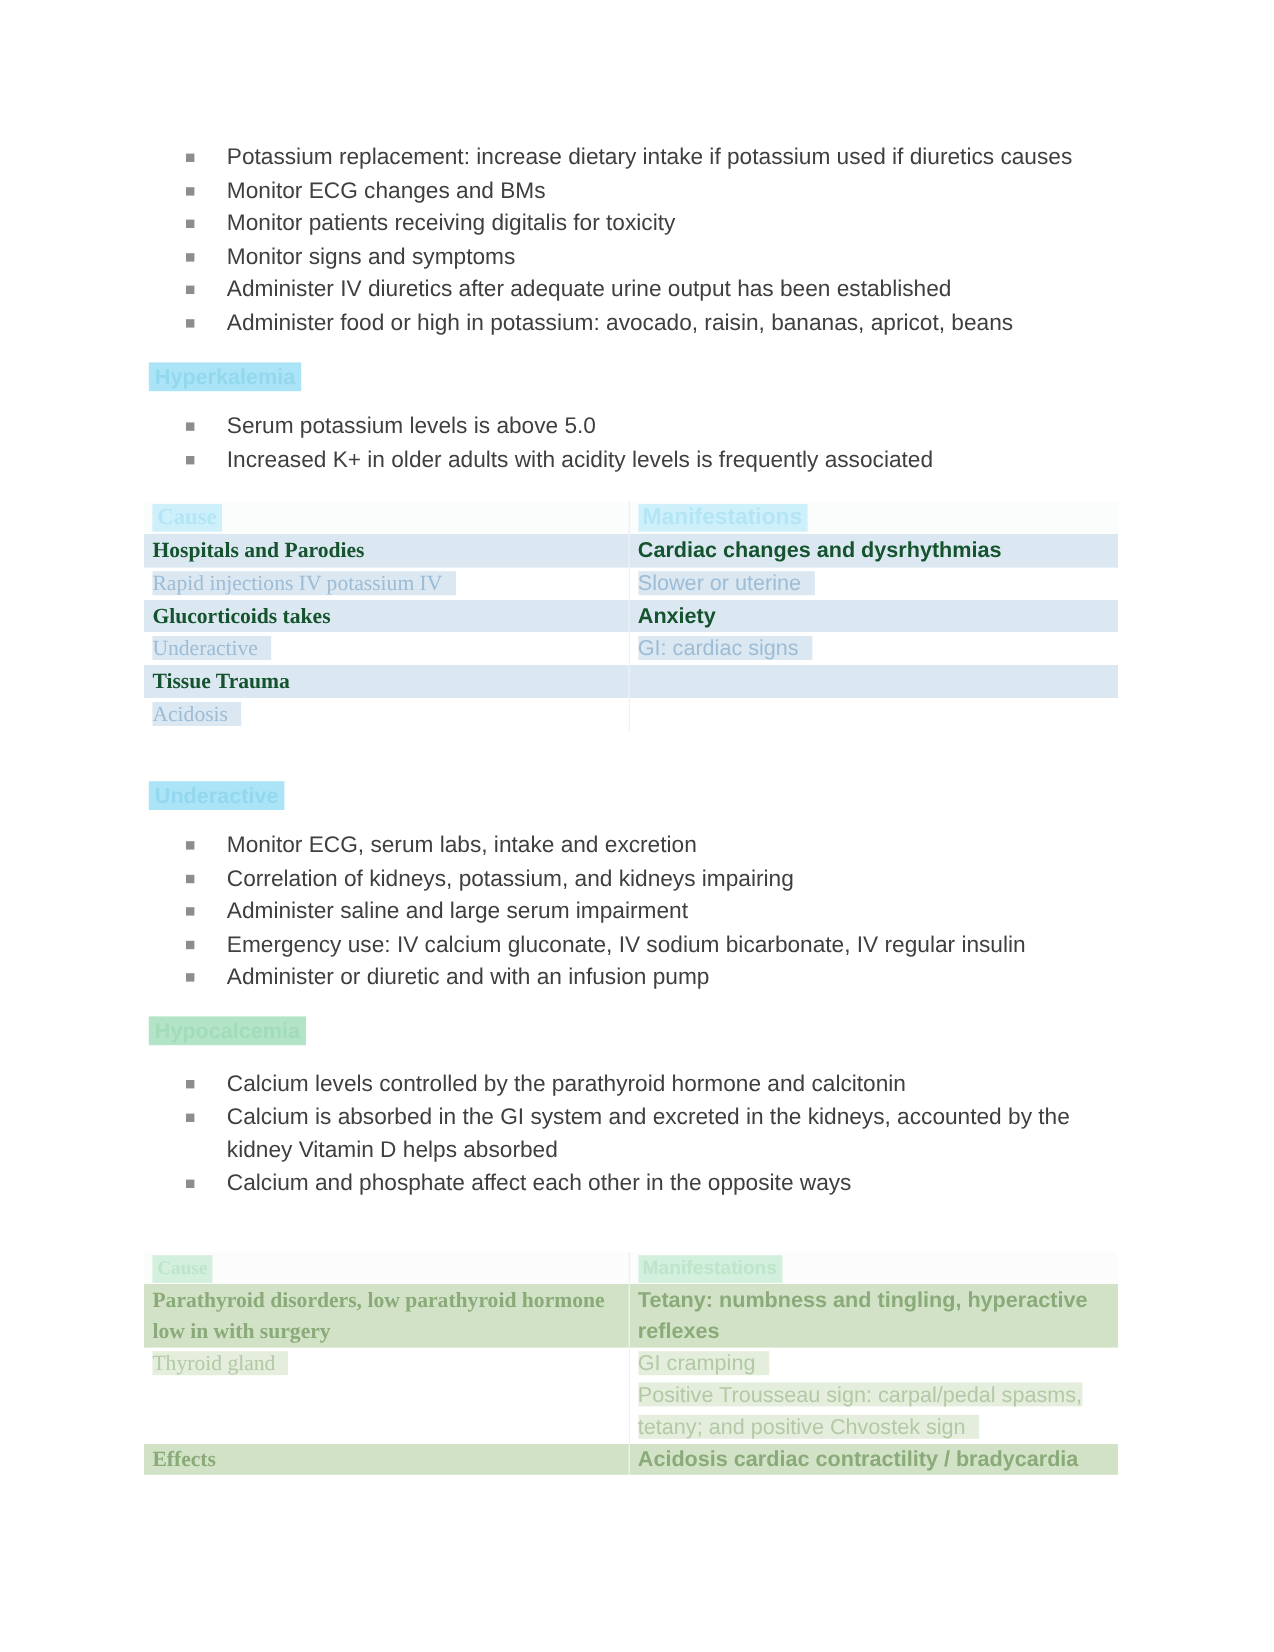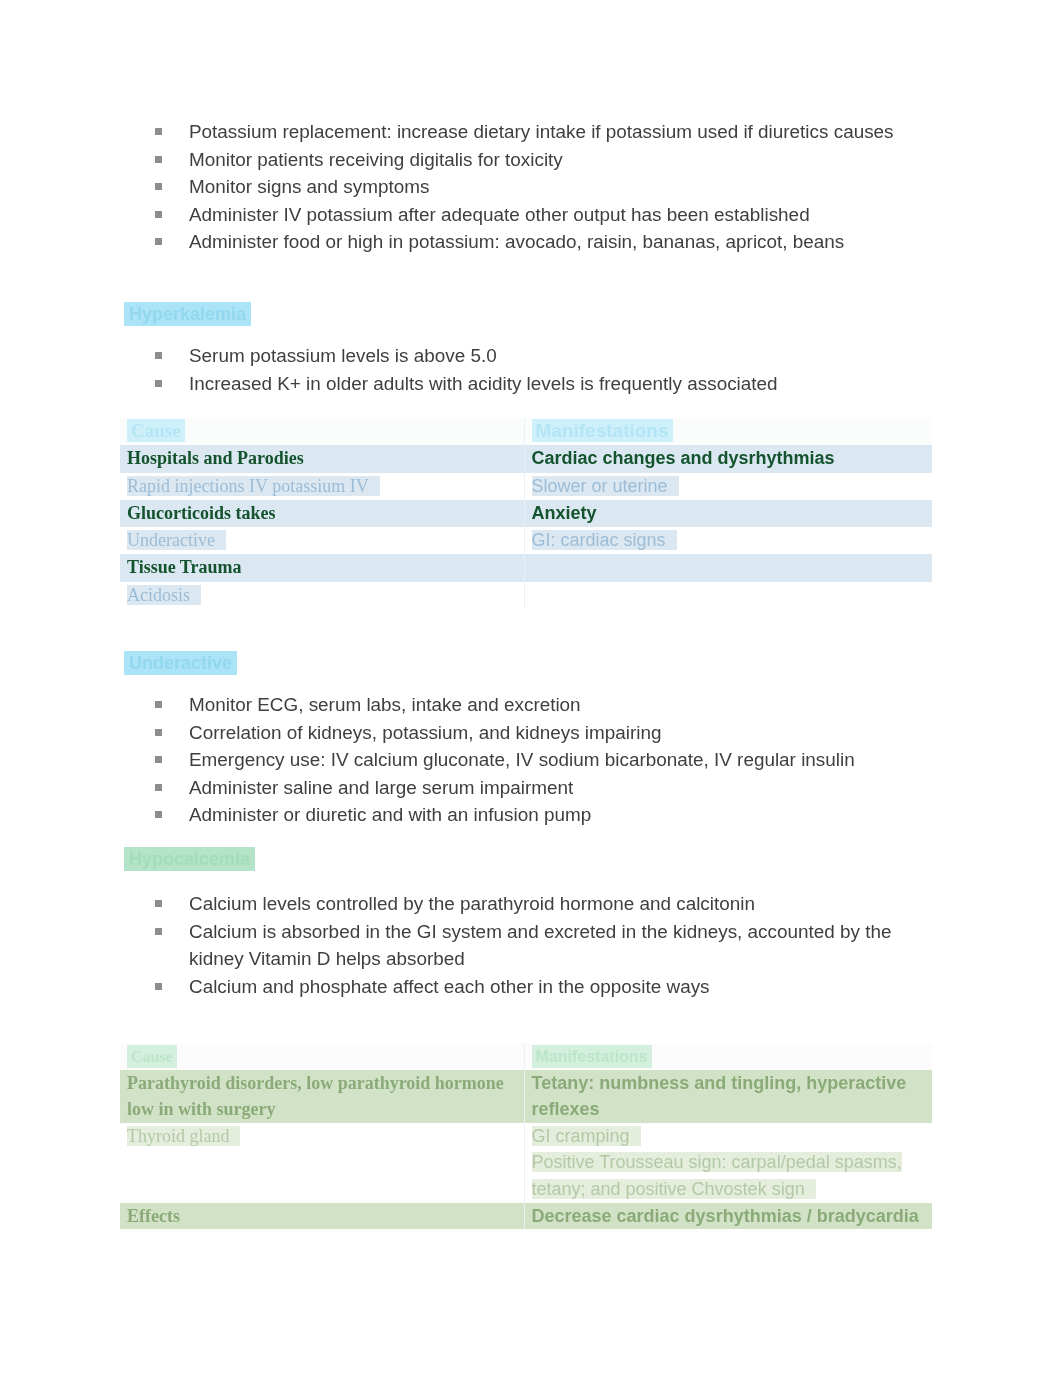--- a/index.html
+++ b/index.html
@@ -45,23 +45,24 @@
   table.tg td.b{color:#8aab79;}
   .thl-green{background:#d3efdd;color:#bde5ca;}
 </style>
 </head>
 <body>
 
 <div class="page">
   <div class="content">
     <ul class="bullets blk" style="top:118px">
       <li><span class="bl"></span><span>Potassium replacement: increase dietary intake if potassium used if diuretics causes</span></li>
+      <li><span class="bl"></span><span>Monitor ECG changes and BMs</span></li>
       <li><span class="bl"></span><span>Monitor patients receiving digitalis for toxicity</span></li>
       <li><span class="bl"></span><span>Monitor signs and symptoms</span></li>
-      <li><span class="bl"></span><span>Administer IV potassium after adequate other output has been established</span></li>
+      <li><span class="bl"></span><span>Administer IV diuretics after adequate urine output has been established</span></li>
       <li><span class="bl"></span><span>Administer food or high in potassium: avocado, raisin, bananas, apricot, beans</span></li>
     </ul>
     <div class="head-wrap blk" style="top:302px"><span class="hl hl-blue">Hyperkalemia</span></div>
     <ul class="bullets blk" style="top:342px">
       <li><span class="bl"></span><span>Serum potassium levels is above 5.0</span></li>
       <li><span class="bl"></span><span>Increased K+ in older adults with acidity levels is frequently associated</span></li>
     </ul>
     <table class="t blk tb" style="top:418px">
         <tbody>
       <tr class="hdr">
@@ -91,22 +92,22 @@
       <tr>
             <td class="c1"><span class="mk">Acidosis</span></td>
             <td class="c2"><span class="mk"></span></td>
           </tr>
       </tbody>
       </table>
     <div class="head-wrap blk" style="top:651px"><span class="hl hl-blue">Underactive</span></div>
     <ul class="bullets blk" style="top:691px">
       <li><span class="bl"></span><span>Monitor ECG, serum labs, intake and excretion</span></li>
       <li><span class="bl"></span><span>Correlation of kidneys, potassium, and kidneys impairing</span></li>
+      <li><span class="bl"></span><span>Administer saline and large serum impairment</span></li>
       <li><span class="bl"></span><span>Emergency use: IV calcium gluconate, IV sodium bicarbonate, IV regular insulin</span></li>
-      <li><span class="bl"></span><span>Administer saline and large serum impairment</span></li>
       <li><span class="bl"></span><span>Administer or diuretic and with an infusion pump</span></li>
     </ul>
     <div class="head-wrap blk" style="top:847px"><span class="hl hl-green">Hypocalcemia</span></div>
     <ul class="bullets blk" style="top:890px">
       <li><span class="bl"></span><span>Calcium levels controlled by the parathyroid hormone and calcitonin</span></li>
       <li><span class="bl"></span><span>Calcium is absorbed in the GI system and excreted in the kidneys, accounted by the kidney Vitamin D helps absorbed</span></li>
       <li><span class="bl"></span><span>Calcium and phosphate affect each other in the opposite ways</span></li>
     </ul>
     <table class="t blk tg" style="top:1043px">
         <tbody>
@@ -121,18 +122,18 @@
       <tr>
             <td class="c1"><span class="mk">Thyroid gland</span></td>
             <td class="c2"><span class="mk">GI cramping</span></td>
           </tr>
       <tr>
             <td class="c1"><span></span></td>
             <td class="c2"><span class="mk">Positive Trousseau sign: carpal/pedal spasms, tetany; and positive Chvostek sign</span></td>
           </tr>
       <tr>
             <td class="c1 f-band b"><span>Effects</span></td>
-            <td class="c2 f-band b"><span>Decrease cardiac dysrhythmias / bradycardia</span></td>
+            <td class="c2 f-band b"><span>Acidosis cardiac contractility / bradycardia</span></td>
           </tr>
       </tbody>
       </table>
   </div>
 </div>
 
 </body></html>

